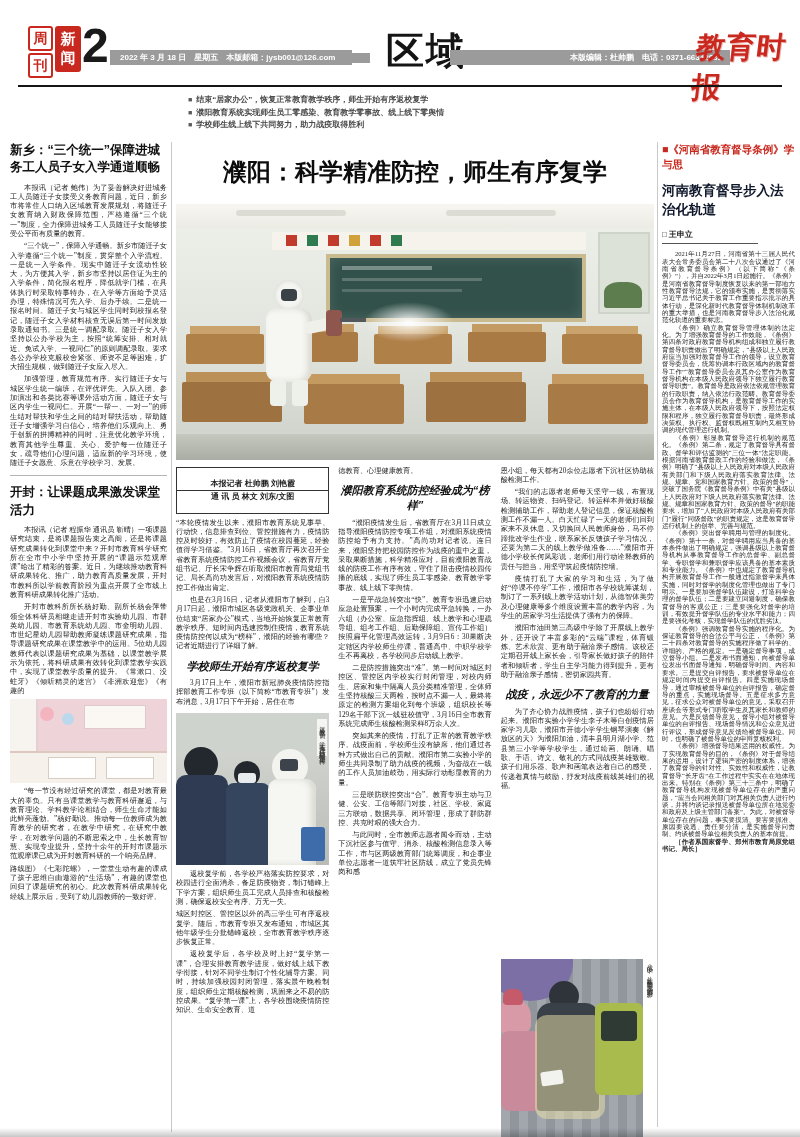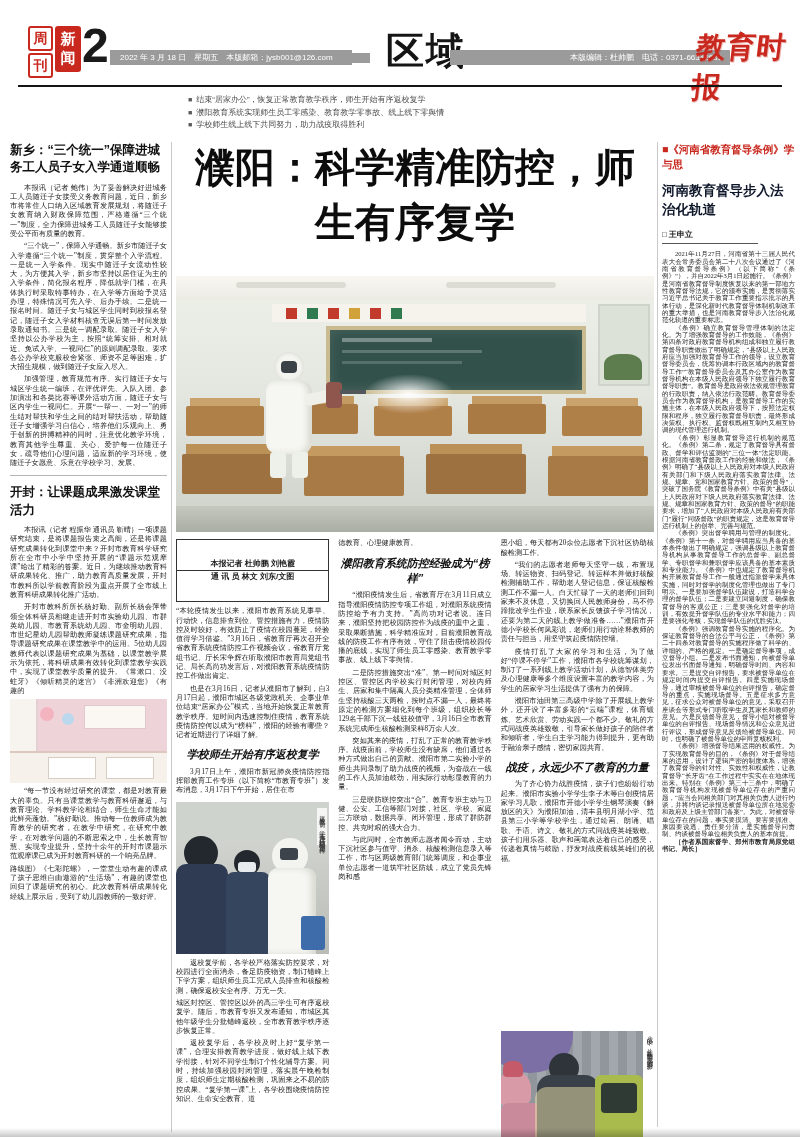--- a/index.html
+++ b/index.html
@@ -1,18 +1,18 @@
 <!DOCTYPE html>
 <html><head>
 <meta charset="utf-8">
 <style>
   html,body{margin:0;padding:0;background:#e8e8e6;}
   #page{position:relative;width:800px;height:1137px;margin:0 auto;background:#fff;overflow:hidden;
         font-family:"Liberation Serif","DejaVu Serif",serif;color:#222;}
-  .sans{font-family:"Liberation Sans","DejaVu Sans",sans-serif;}
+  .sans{font-family:"Liberation Sans","DejaVu Sans",sans-serif;font-weight:bold;}
   .abs{position:absolute;}
 
   
   .seal{left:28px;top:26px;display:flex;gap:2px;}
   .seal-col{display:flex;flex-direction:column;gap:2px;}
   .seal-char{width:21px;height:21px;border:2px solid #c8281e;color:#c8281e;font-weight:bold;
              font-size:14px;line-height:20px;text-align:center;border-radius:3px;}
   .seal-solid{width:26px;height:46px;background:#c8281e;color:#fff;display:flex;flex-direction:column;
               align-items:center;justify-content:center;font-size:15px;font-weight:bold;border-radius:3px;line-height:1.25;}
   .page-num{left:82px;top:18px;font-size:48px;font-weight:bold;color:#1a1a1a;}
@@ -35,26 +35,26 @@
   
   .col-left{left:10px;top:142px;width:157px;height:992px;overflow:hidden;}
   .lt-title{font-size:12.5px;line-height:1.38;font-weight:bold;color:#111;margin:0 0 7px 0;}
   .divider{border-top:1px solid #b5b5b5;margin:7px 0 8px 0;}
 
   
   .main{left:176px;top:94px;width:478px;}
   .bullets{margin-left:12px;}
   .bullet-row{font-size:8px;line-height:12.5px;color:#4a4a4a;white-space:nowrap;}
   .bullet-sq{color:#5a5a5a;font-size:7px;margin-right:4px;}
-  .headline{margin-top:8px;text-align:center;font-size:40px;font-weight:900;color:#0c0c0c;letter-spacing:0;}
+  .headline{margin-top:24px;text-align:center;font-size:24px;font-weight:900;color:#0c0c0c;letter-spacing:0;}
   .photo-main{position:relative;margin-top:7px;height:256px;background:linear-gradient(#eef0ea 0%,#e4e7e0 45%,#cdd1c9 100%);overflow:hidden;}
   .cols{display:flex;gap:9px;margin-top:7px;height:678px;overflow:hidden;}
   .mcol{flex:1;min-width:0;display:flex;flex-direction:column;}
   .byline-box{border:1px solid #333;text-align:center;font-weight:bold;font-size:8px;line-height:12px;
-              margin-bottom:5px;padding:18px 0;}
+              margin-bottom:5px;padding:10px 0;}
   .byline-box .row2{border-top:1px solid #333;}
   .subhead{font-weight:bold;font-size:11px;line-height:1.4;text-align:center;margin:4px 0 5px 0;color:#111;font-style:italic;}
   .photoA{position:relative;height:152px;margin:3px 0 5px 0;background:linear-gradient(#d9dbd6,#b9bcb6);overflow:hidden;}
   .vcap{writing-mode:vertical-rl;font-size:6.3px;letter-spacing:1.5px;color:#333;line-height:1.4;}
   .photoC-wrap{display:flex;margin-top:auto;gap:2px;}
   .photoC{position:relative;flex:1;height:186px;background:#9aa0a6;overflow:hidden;}
 
   
   .col-right{left:662px;top:142px;width:133px;height:985px;overflow:hidden;}
   .rt-tag{color:#c8281e;font-weight:bold;font-size:10.5px;line-height:1.45;}
@@ -196,31 +196,32 @@
         </div>
         <p class="b">返校复学前，各学校严格落实防控要求，对校园进行全面消杀，备足防疫物资，制订错峰上下学方案，组织师生员工完成人员排查和核酸检测，确保返校安全有序、万无一失。</p>
         <p class="b nofirst">城区封控区、管控区以外的高三学生可有序返校复学。随后，市教育专班又发布通知，市城区其他年级学生分批错峰返校，全市教育教学秩序逐步恢复正常。</p>
         <p class="b">返校复学后，各学校及时上好“复学第一课”，合理安排教育教学进度，做好线上线下教学衔接，针对不同学生制订个性化辅导方案。同时，持续加强校园封闭管理，落实晨午晚检制度，组织师生定期核酸检测，巩固来之不易的防控成果。“复学第一课”上，各学校围绕疫情防控知识、生命安全教育、道</p>
       </div>
 
       <div class="mcol">
         <p class="b nofirst">德教育、心理健康教育。</p>
         <h3 class="subhead sans">濮阳教育系统防控经验成为“榜样”</h3>
         <p class="b">“濮阳疫情发生后，省教育厅在3月11日成立指导濮阳疫情防控专项工作组，对濮阳系统疫情防控给予有力支持。”高尚功对记者说。连日来，濮阳坚持把校园防控作为战疫的重中之重，采取果断措施，科学精准应对，目前濮阳教育战线的防疫工作有序有效，守住了阻击疫情校园传播的底线，实现了师生员工零感染、教育教学零事故、线上线下零舆情。</p>
+        <p class="b">一是平战急转突出“快”。教育专班迅速启动应急处置预案，一个小时内完成平急转换，一办六组（办公室、应急指挥组、线上教学和心理疏导组、组考工作组、后勤保障组、宣传工作组）按照扁平化管理高效运转，3月9日6：30果断决定辖区内学校师生停课，普通高中、中职学校学生不再离校，各学校同步启动线上教学。</p>
         <p class="b">二是防控措施突出“准”。第一时间对城区封控区、管控区内学校实行封闭管理，对校内师生、居家和集中隔离人员分类精准管理，全体师生坚持核酸三天两检，按时点不漏一人，最终将原定的检测方案细化到每个班级，组织校长等129名干部下沉一线驻校值守，3月16日全市教育系统完成师生核酸检测采样8万余人次。</p>
         <p class="b">突如其来的疫情，打乱了正常的教育教学秩序。战疫面前，学校师生没有缺席，他们通过各种方式做出自己的贡献。濮阳市第二实验小学的师生共同录制了助力战疫的视频，为奋战在一线的工作人员加油鼓劲，用实际行动彰显教育的力量。</p>
         <p class="b">三是联防联控突出“合”。教育专班主动与卫健、公安、工信等部门对接，社区、学校、家庭三方联动，数据共享、闭环管理，形成了群防群控、共克时艰的强大合力。</p>
         <p class="b">与此同时，全市教师志愿者闻令而动，主动下沉社区参与值守、消杀、核酸检测信息录入等工作，市与区两级教育部门统筹调度，和企事业单位志愿者一道筑牢社区防线，成立了党员先锋岗和感</p>
       </div>
 
       <div class="mcol">
         <p class="b nofirst">恩小组，每天都有20余位志愿者下沉社区协助核酸检测工作。</p>
         <p class="b">“我们的志愿者老师每天坚守一线，布置现场、转运物资、扫码登记、转运样本并做好核酸检测辅助工作，帮助老人登记信息，保证核酸检测工作不漏一人。白天忙碌了一天的老师们回到家来不及休息，又切换回人民教师身份，马不停蹄批改学生作业，联系家长反馈孩子学习情况，还要为第二天的线上教学做准备……”濮阳市开德小学校长何凤彩说，老师们用行动诠释教师的责任与担当，用坚守筑起疫情防控墙。</p>
         <p class="b">疫情打乱了大家的学习和生活，为了做好“停课不停学”工作，濮阳市各学校统筹谋划，制订了一系列线上教学活动计划，从德智体美劳及心理健康等多个维度设置丰富的教学内容，为学生的居家学习生活提供了强有力的保障。</p>
-        <p class="b">濮阳市油田第三高级中学除了开展线上教学外，还开设了丰富多彩的“云端”课程，体育锻炼、艺术欣赏、劳动实践一个都不少。敬礼的方式同战疫英雄致敬，引导家长做好孩子的陪伴者和倾听者，学生自主学习能力得到提升，更有助于融洽亲子感情，密切家园共育。</p>
+        <p class="b">濮阳市油田第三高级中学除了开展线上教学外，还开设了丰富多彩的“云端”课程，体育锻炼、艺术欣赏、更有助于融洽亲子感情。该校还定期召开线上家长会，引导家长做好孩子的陪伴者和倾听者，学生自主学习能力得到提升，更有助于融洽亲子感情，密切家园共育。</p>
         <h3 class="subhead sans">战疫，永远少不了教育的力量</h3>
         <p class="b">为了齐心协力战胜疫情，孩子们也纷纷行动起来。濮阳市实验小学学生李子木等自创疫情居家学习儿歌，濮阳市开德小学学生钢琴演奏《解放区的天》为濮阳加油，清丰县明月湖小学、范县第三小学等学校学生，通过绘画、朗诵、唱歌、手语、诗文、敬礼的方式同战疫英雄致敬。孩子们用乐器、歌声和画笔表达着自己的感受，传递着真情与鼓励，抒发对战疫前线英雄们的祝福。</p>
         <div class="photoC-wrap">
           <div class="photoC">
             <div class="shape" style="left:0;top:0;width:100%;height:100%;background:repeating-linear-gradient(90deg,#a3a8ae 0 9px,#8f959b 9px 18px);opacity:.9;"></div>
             <div class="shape" style="left:-14px;top:-2px;width:86px;height:44px;background:#7b6fa5;border-radius:0 0 60% 60%/0 0 100% 100%;"></div>
             <div class="shape" style="left:-4px;top:40px;width:34px;height:34px;background:#d99aa8;border-radius:50% 50% 8px 8px;"></div>
             <div class="shape" style="left:2px;top:30px;width:20px;height:16px;background:#c45a6a;border-radius:8px 8px 4px 4px;"></div>
             <div class="shape" style="left:0;top:72px;width:40px;height:80px;background:#c98b9b;border-radius:8px;"></div>
             <div class="shape" style="left:48px;top:22px;width:30px;height:30px;background:#2f343b;border-radius:50%;"></div>

